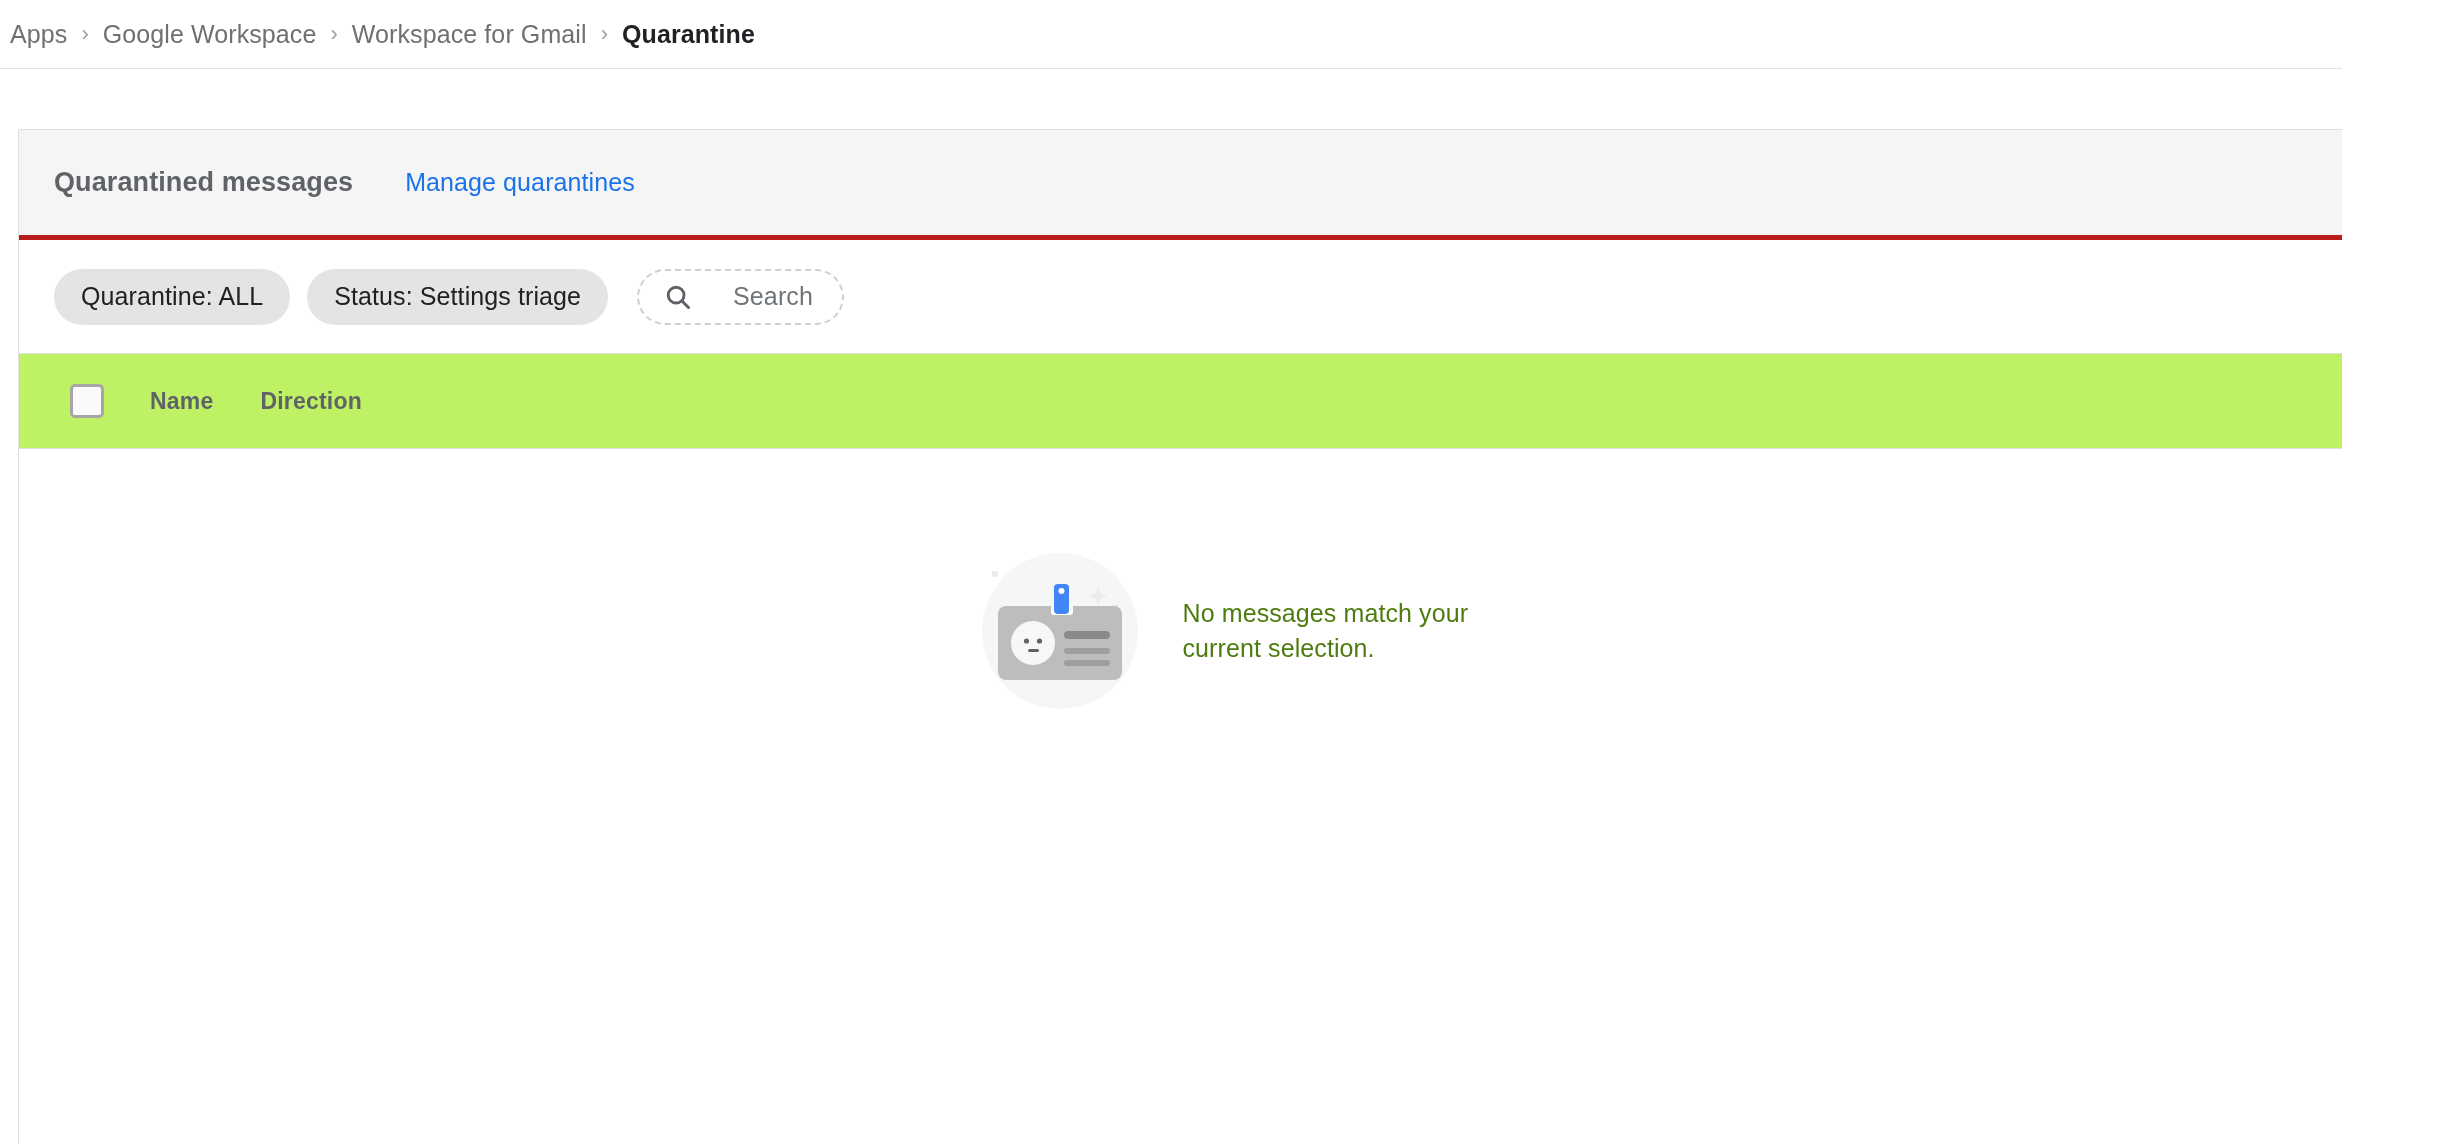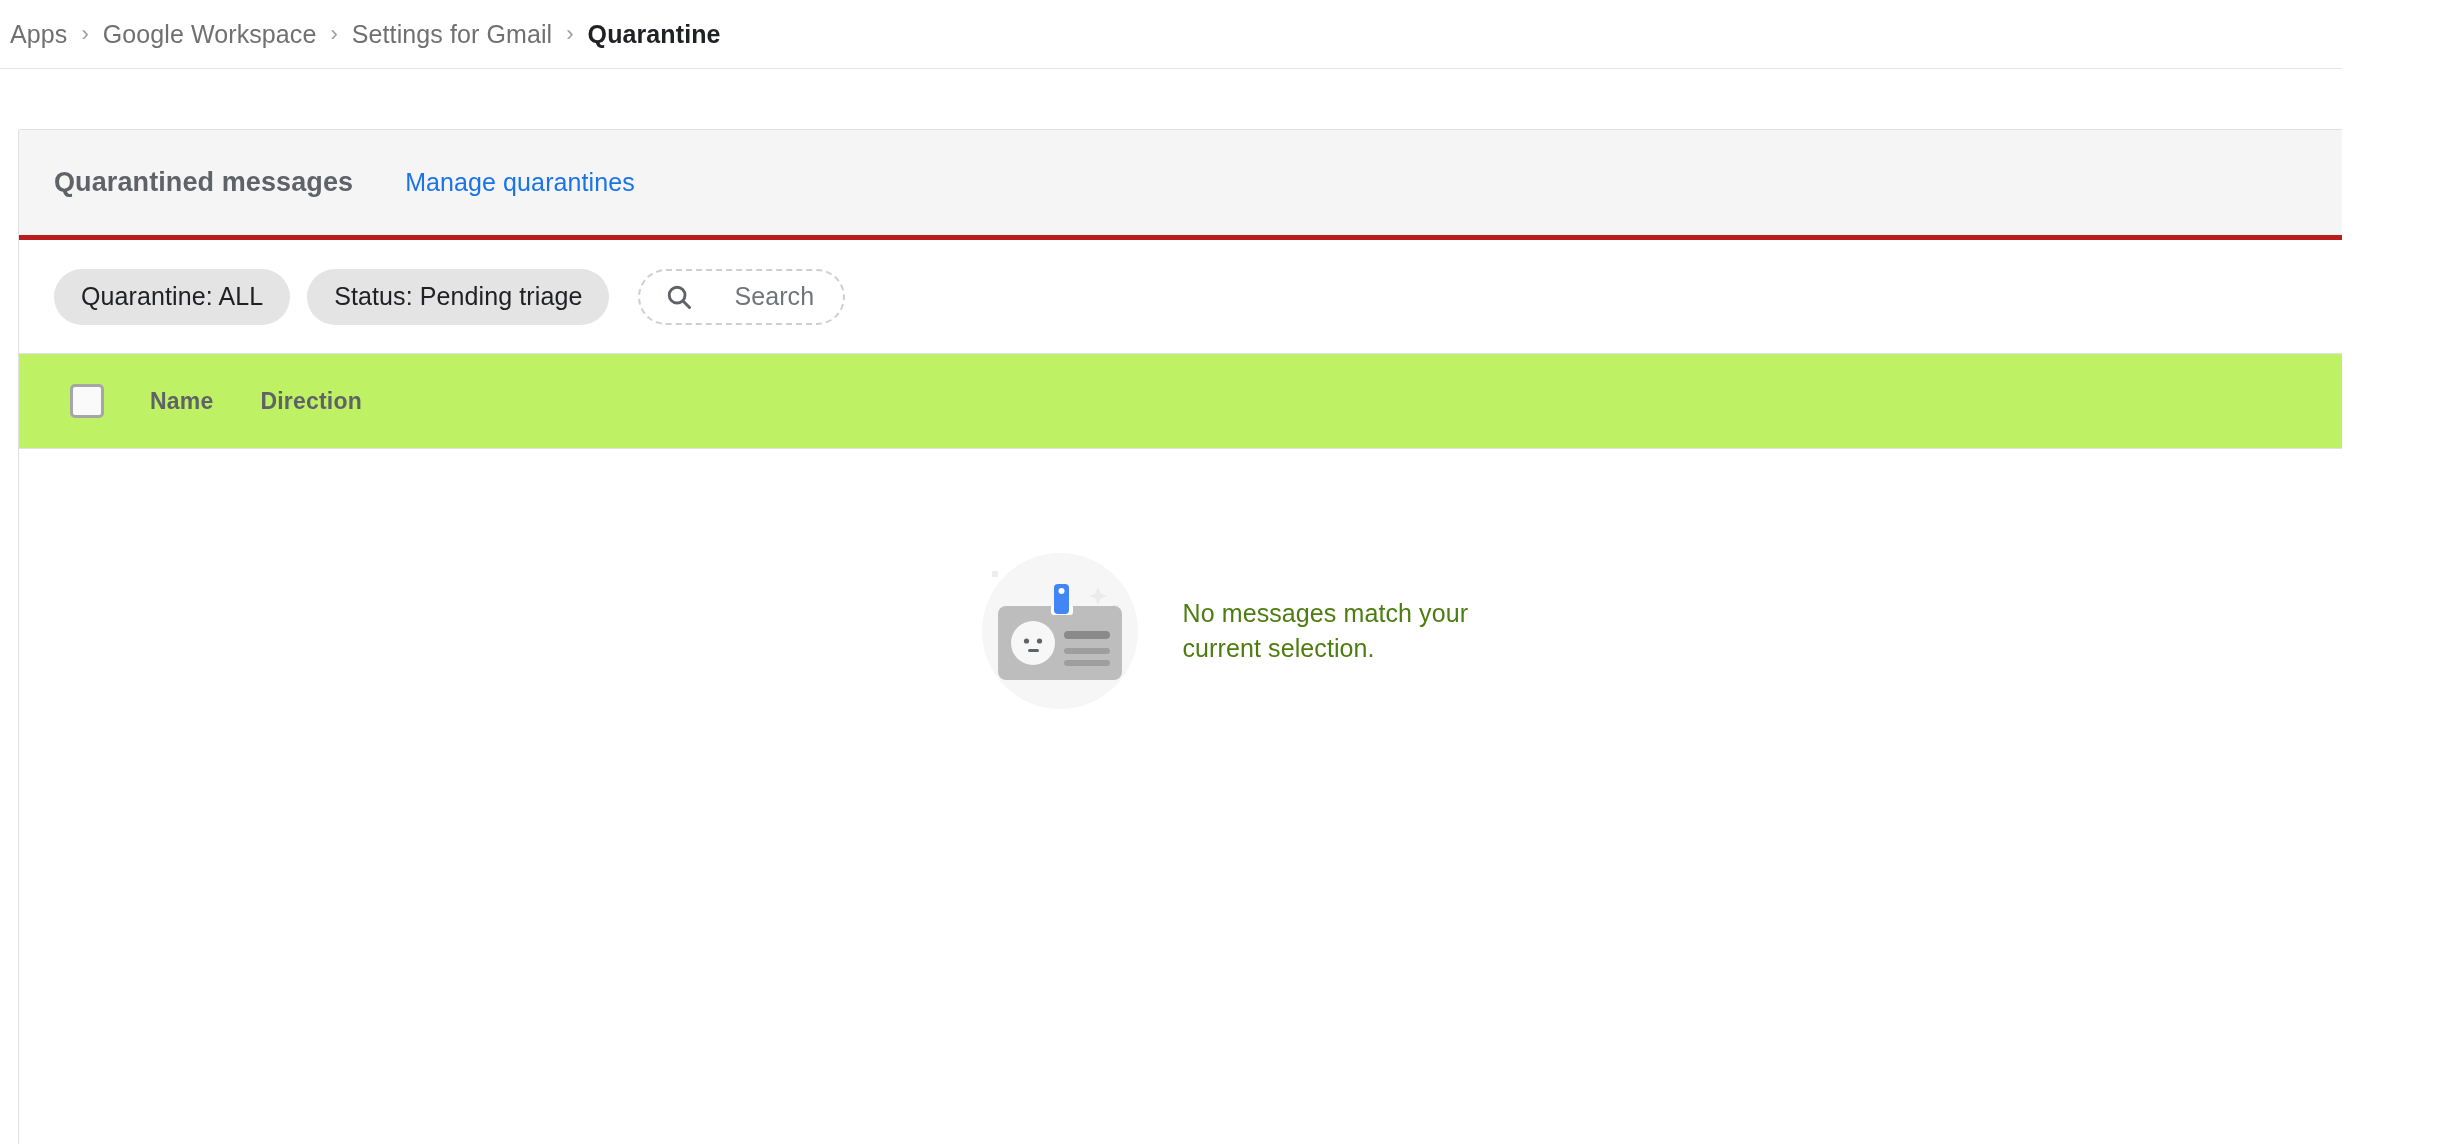--- a/index.html
+++ b/index.html
@@ -164,38 +164,38 @@
 </head>
 <body>
 
 <div class="page">
 
   <div class="breadcrumb">
     <span class="crumb link">Apps</span>
     <span class="crumb-sep">›</span>
     <span class="crumb link">Google Workspace</span>
     <span class="crumb-sep">›</span>
-    <span class="crumb link">Settings for Gmail</span>
+    <span class="crumb link">Workspace for Gmail</span>
     <span class="crumb-sep">›</span>
     <span class="crumb current">Quarantine</span>
   </div>
 
   <div class="card">
 
     <div class="card-header">
       <span class="card-title">Quarantined messages</span>
       <span class="manage-link">Manage quarantines</span>
     </div>
 
     <div class="chips-row">
       <div class="chip">
         <span>Quarantine: ALL</span>
       </div>
       <div class="chip">
-        <span>Status: Pending triage</span>
+        <span>Status: Settings triage</span>
       </div>
       <div class="chip search">
         <span>
           <svg class="search-icon" viewBox="0 0 24 24" aria-hidden="true">
             <circle cx="10.5" cy="10.5" r="6.3" fill="none" stroke="#5f6368" stroke-width="2.3"></circle>
             <line x1="15.2" y1="15.2" x2="20.4" y2="20.4" stroke="#5f6368" stroke-width="2.4" stroke-linecap="round"></line>
           </svg>
         </span>
         <span class="s-label">Search</span>
       </div>

